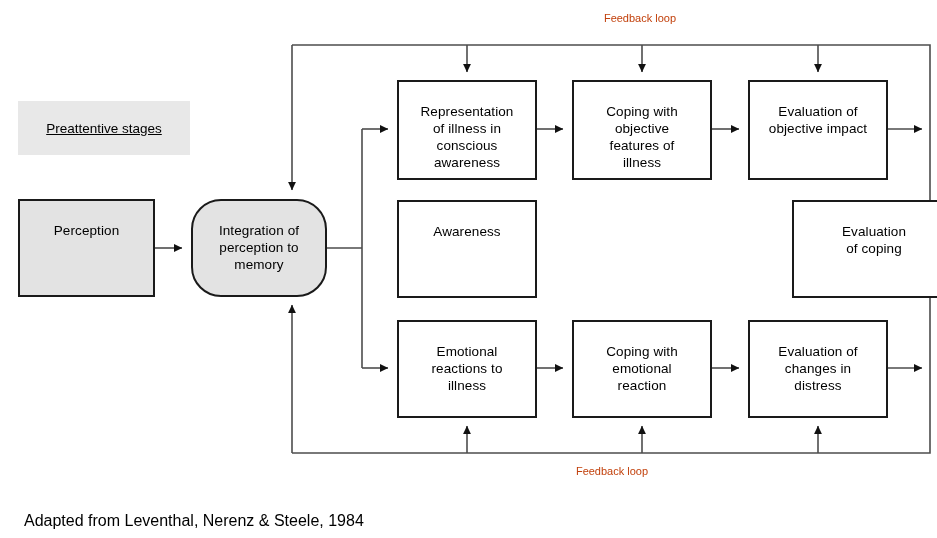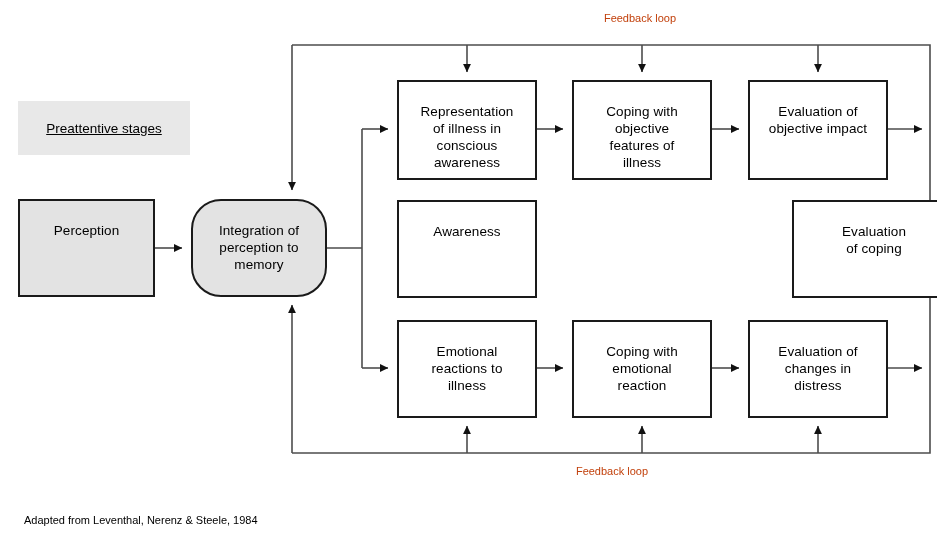--- a/index.html
+++ b/index.html
@@ -66,21 +66,21 @@
   .wire-label {
     position: absolute;
     font-size: 11px;
     line-height: 16px;
     color: #c2410c;
     white-space: nowrap;
     text-align: center;
   }
   .caption {
     position: absolute;
-    font-size: 11px;
+    font-size: 16px;
     line-height: 17px;
     color: #000000;
     white-space: nowrap;
   }
 </style>
 </head>
 <body>
 
 <div id="canvas">
 

